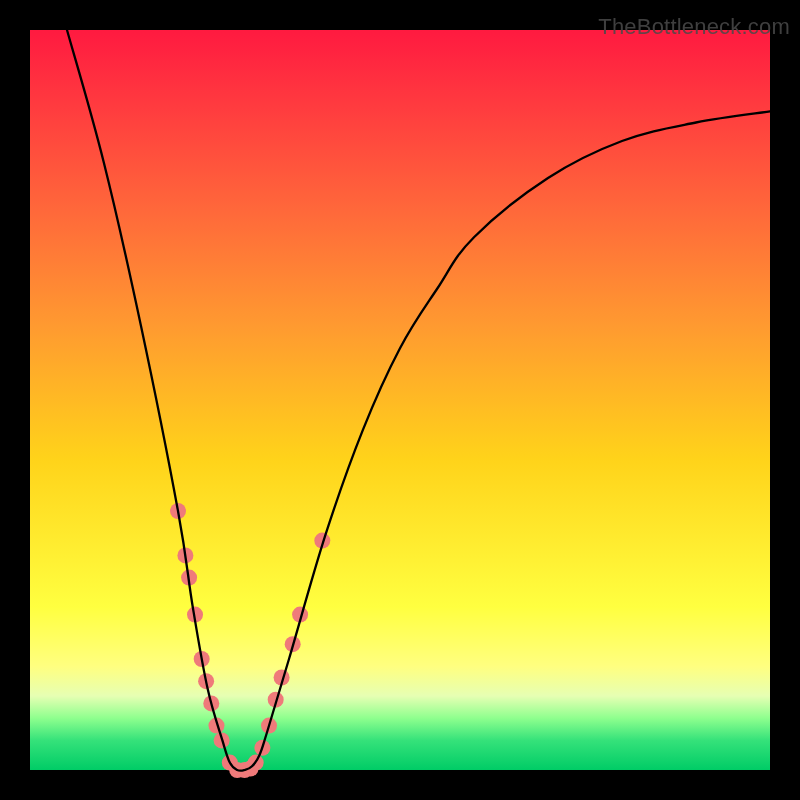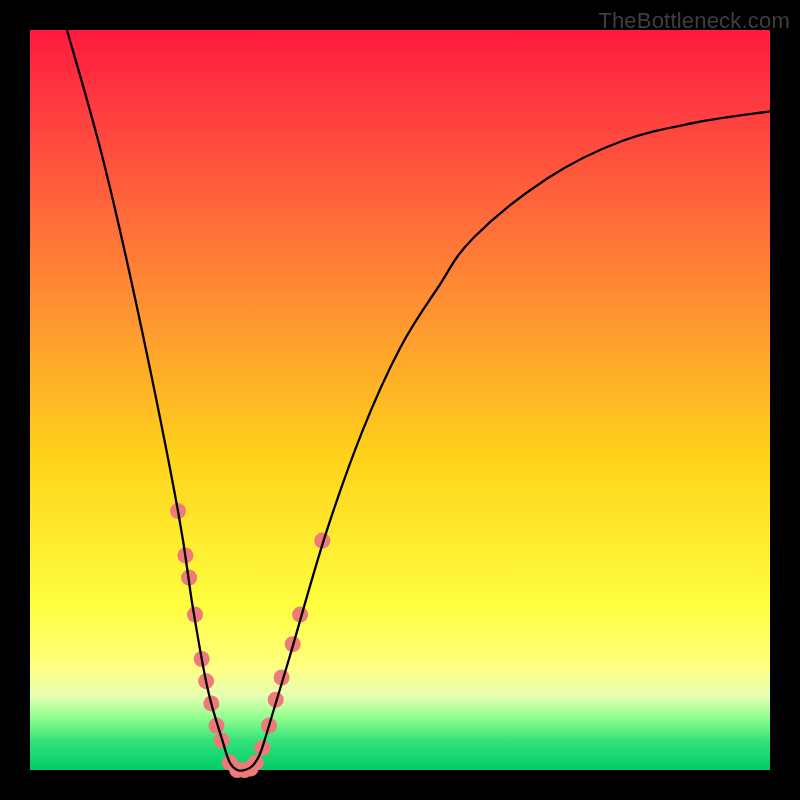--- a/index.html
+++ b/index.html
@@ -33,21 +33,21 @@
       #ffd31a 58%,
       #ffff40 78%,
       #ffff80 86%,
       #e6ffb3 90%,
       #8eff8e 93%,
       #35e27a 96%,
       #00cc66 100%);
   }
   .watermark {
     position: absolute;
-    top: 8px;
+    top: 14px;
     right: 10px;
     color: #4a4a4a;
     font-size: 22px;
     font-weight: 500;
     letter-spacing: 0.2px;
     opacity: 0.85;
   }
   svg.curves {
     position: absolute;
     left: 30px;

